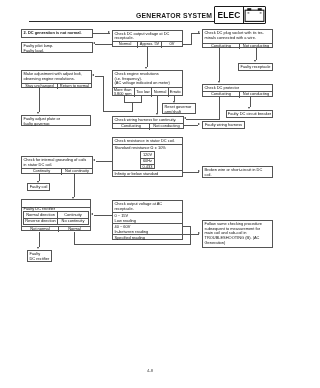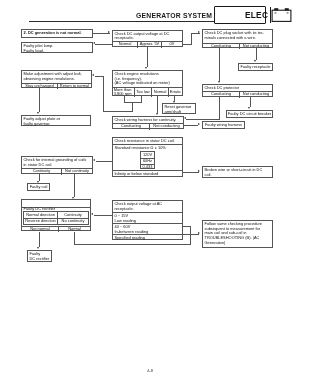--- a/index.html
+++ b/index.html
@@ -36,21 +36,21 @@
   .ar-l{border-width:1.7px 2.6px 1.7px 0;border-color:transparent #333 transparent transparent;}
   .ar-r{border-width:1.7px 0 1.7px 2.6px;border-color:transparent transparent transparent #333;}
 </style>
 </head>
 <body>
 
 <div class="page">
 
   <div class="hdr-rule" style="left:29px;top:21px;width:185px;height:0.9px;"></div>
   <div class="hdr-title" style="left:136px;top:12px;">GENERATOR SYSTEM</div>
-  <div class="elecbox" style="left:214px;top:5.5px;width:52px;height:18.5px;padding-left:28px;">
+  <div class="elecbox" style="left:214px;top:5.5px;width:52px;height:18.5px;">
     <div class="elec-lbl" style="width:28.5px;">ELEC</div>
     <div class="elec-ico">
       <svg width="21" height="15.5" viewBox="0 0 42 31" aria-hidden="true" style="display:block">
         <rect x="2.2" y="6.4" width="37.6" height="22.4" fill="none" stroke="#1a1a1a" stroke-width="2.2"></rect>
         <rect x="6.5" y="2.4" width="8" height="4.6" fill="#1a1a1a"></rect>
         <rect x="27.5" y="2.4" width="8" height="4.6" fill="#1a1a1a"></rect>
         <rect x="7" y="10.4" width="3.6" height="2.8" fill="#777"></rect>
         <rect x="31.4" y="10.4" width="3.6" height="2.8" fill="#777"></rect>
       </svg>
     </div>

